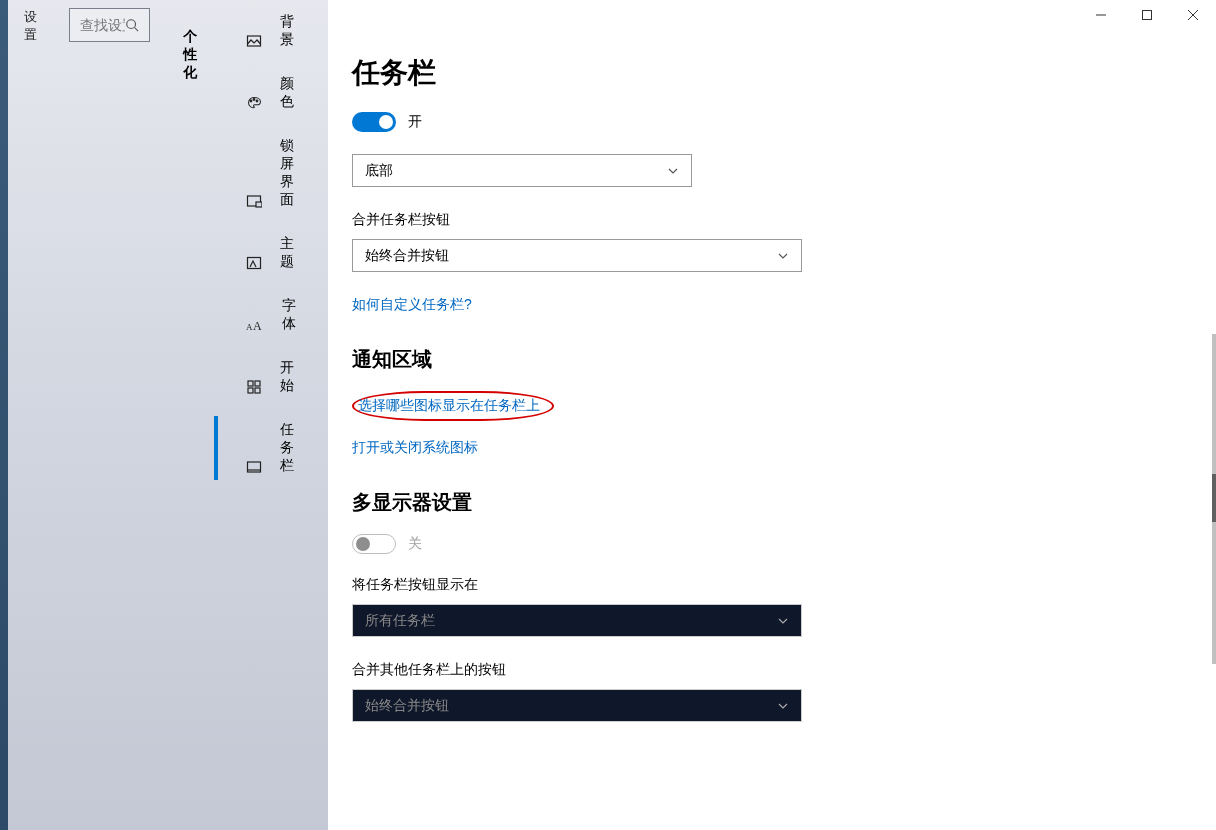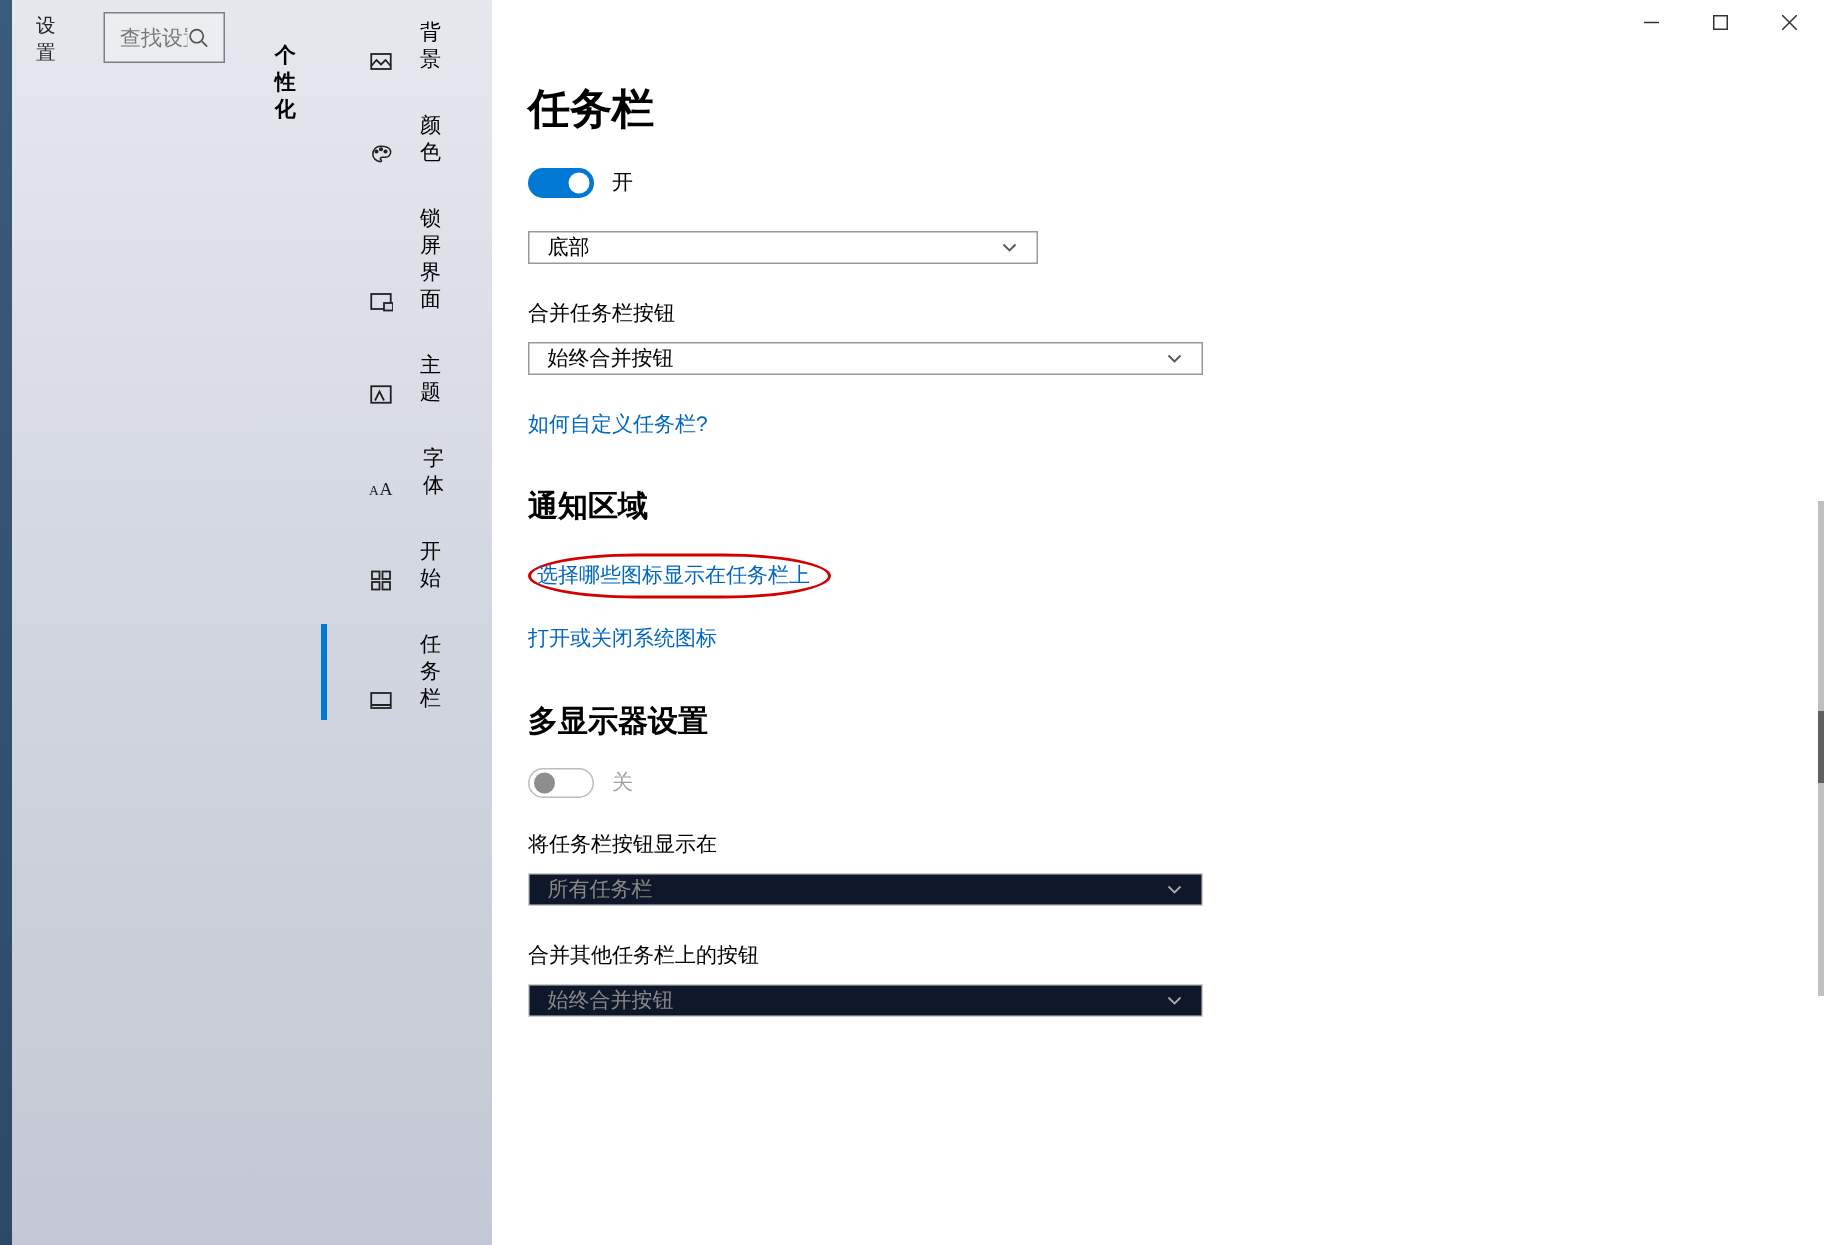--- a/index.html
+++ b/index.html
@@ -31,21 +31,21 @@
   h1.page-title { font-size: 28px; font-weight: 600; margin-bottom: 20px; }
   .toggle-row { display: flex; align-items: center; gap: 12px; margin-bottom: 22px; }
   .toggle { width: 44px; height: 20px; border-radius: 10px; position: relative; }
   .toggle.on { background: #0078d4; }
   .toggle.on .knob { position: absolute; right: 3px; top: 3px; width: 14px; height: 14px; border-radius: 50%; background: #fff; }
   .toggle.off { background: #fff; border: 1px solid #888; }
   .toggle.off .knob { position: absolute; left: 3px; top: 2px; width: 14px; height: 14px; border-radius: 50%; background: #333; }
   .toggle.disabled { opacity: 0.55; }
   .field-label { font-size: 14px; margin-bottom: 10px; margin-top: 4px; }
   .field-label.disabled { color: #a0a0a0; }
-  .dropdown { width: 340px; height: 22px; border: 1px solid #999; background: #fff; display: flex; align-items: center; justify-content: space-between; padding: 0 12px; font-size: 14px; margin-bottom: 24px; cursor: pointer; }
+  .dropdown { width: 340px; height: 33px; border: 1px solid #999; background: #fff; display: flex; align-items: center; justify-content: space-between; padding: 0 12px; font-size: 14px; margin-bottom: 24px; cursor: pointer; }
   .dropdown.wide { width: 450px; }
   .dropdown .chev { color: #555; }
   .dropdown.disabled { background: #0f172a; border-color: #ccc; color: #888; cursor: default; }
   .dropdown.disabled .chev { color: #aaa; }
   .link { color: #0067c0; font-size: 14px; cursor: pointer; display: inline-block; }
   .link-block { margin-bottom: 18px; }
   h2.subsection { font-size: 20px; font-weight: 600; margin-top: 32px; margin-bottom: 18px; }
   .circle-highlight { display: inline-block; border: 2px solid #d40000; border-radius: 50% / 70%; padding: 4px 12px 4px 4px; }
   .vscroll-indicator { position: absolute; right: 0; top: 300px; width: 4px; height: 330px; background: #c0c0c0; }
   .thumb { position: absolute; right: 0; top: 140px; width: 4px; height: 48px; background: #606060; }

